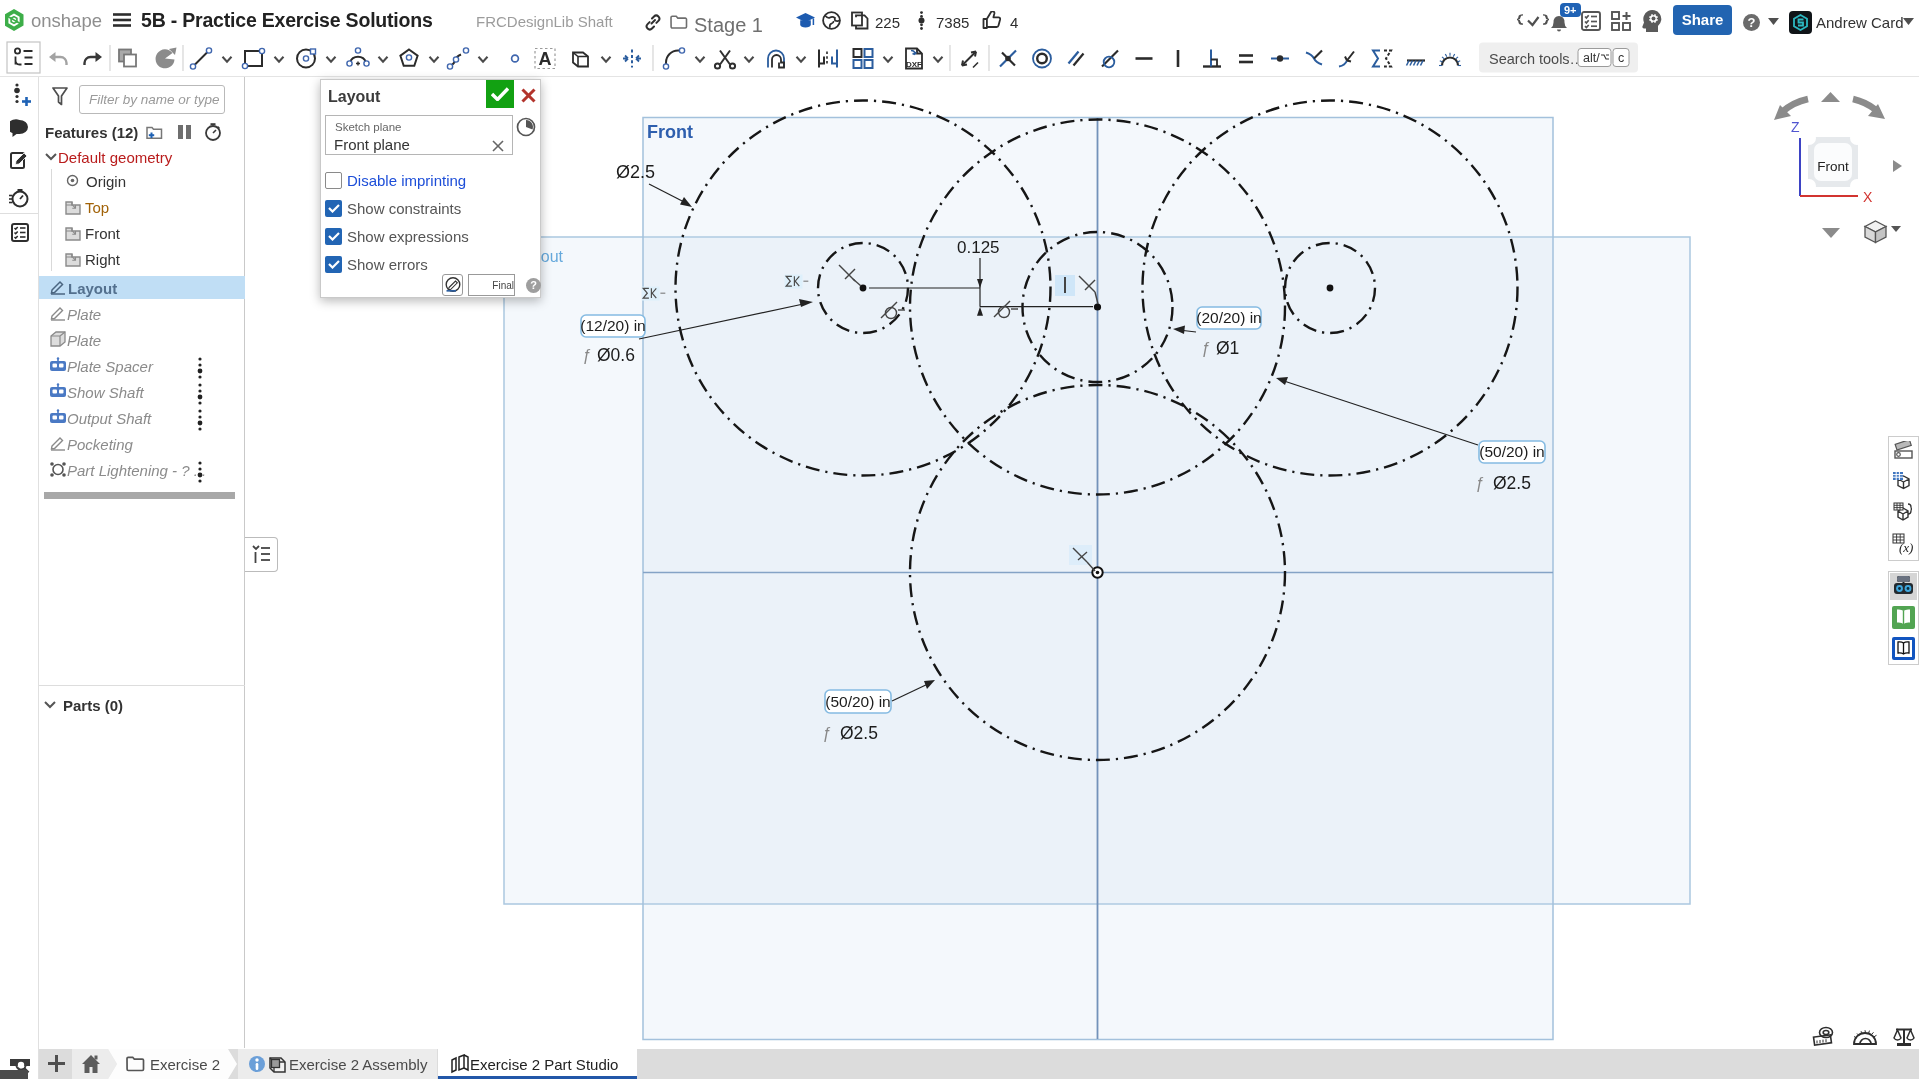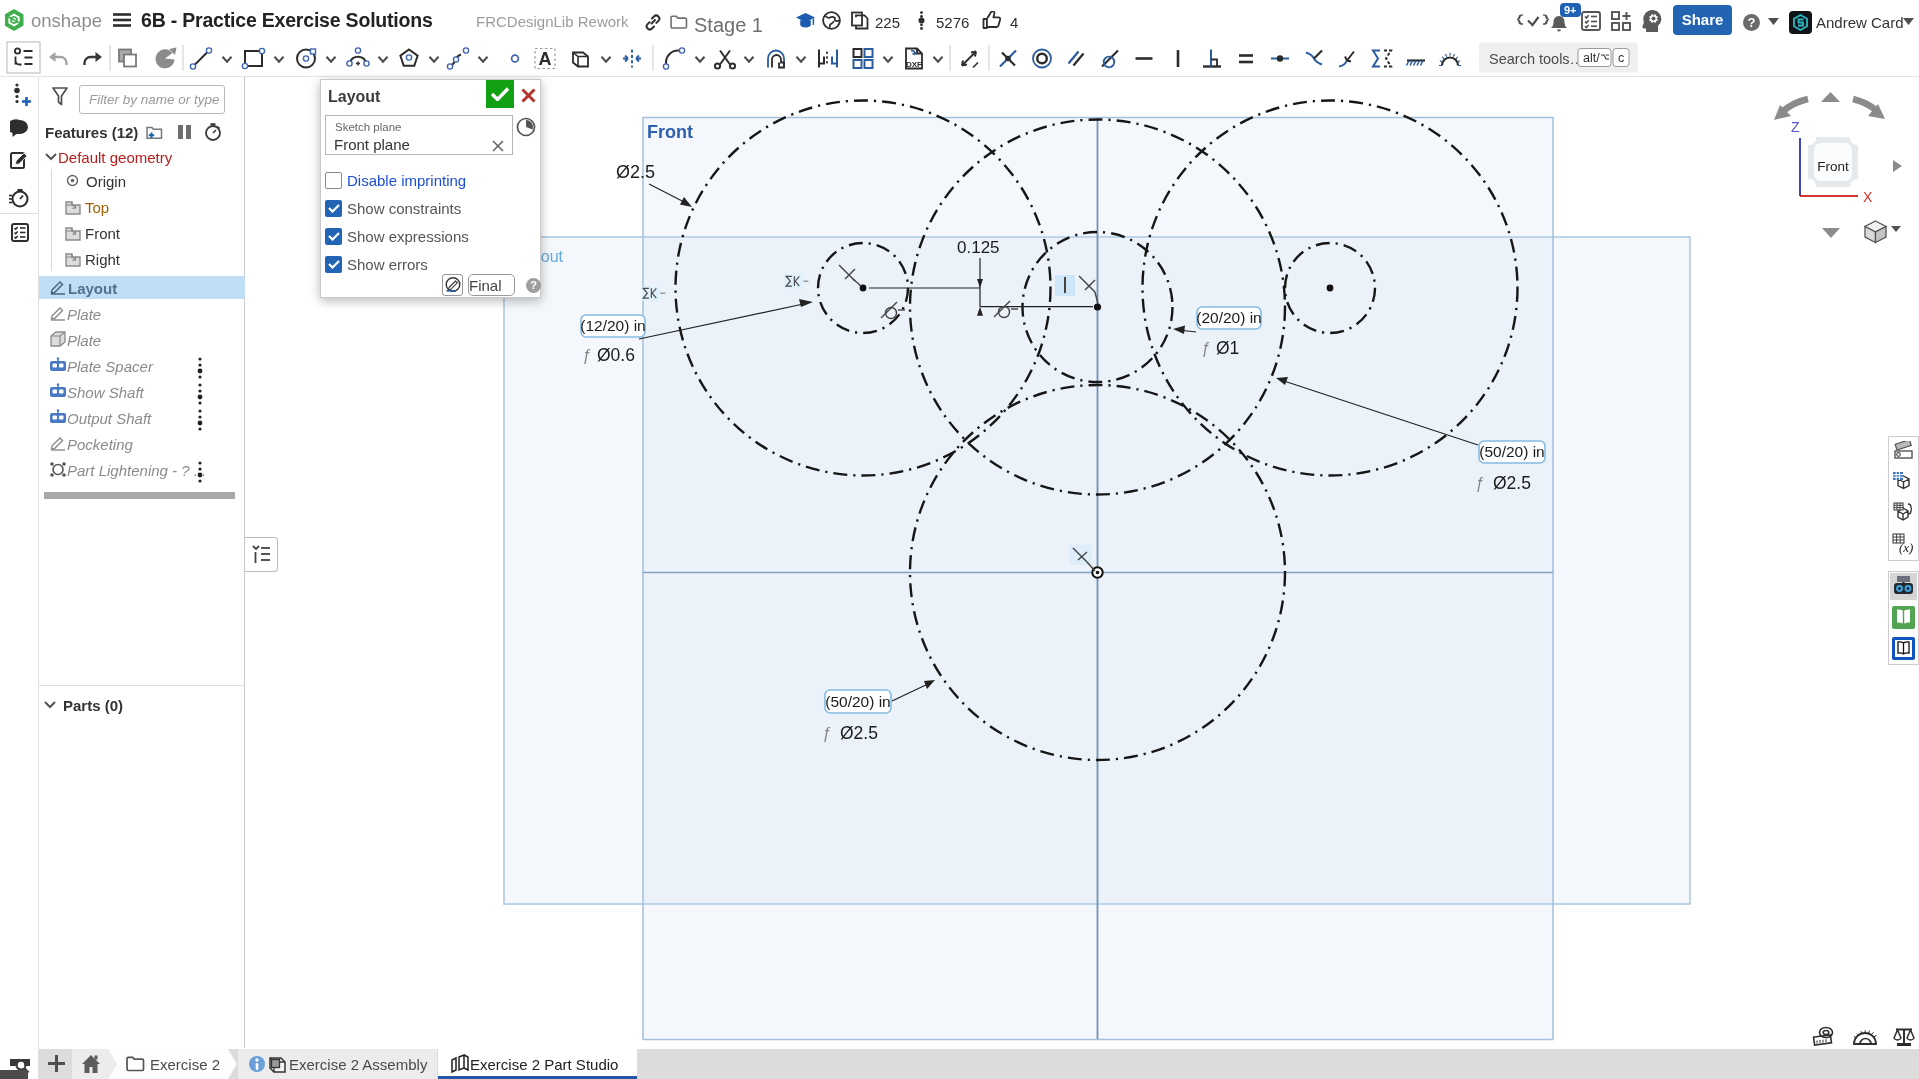--- a/index.html
+++ b/index.html
@@ -163,22 +163,22 @@
     <text x="26" y="20" font-size="18.5" fill="#8e8e8e" font-family="Liberation Sans">onshape</text>
   </svg>
 
   <svg class="abs" style="left:112px;top:12px" width="20" height="16">
       <g stroke="#2d2d2d" stroke-width="2.6">
         <line x1="1" y1="2.5" x2="19" y2="2.5"></line>
         <line x1="1" y1="8" x2="19" y2="8"></line>
         <line x1="1" y1="13.5" x2="19" y2="13.5"></line>
       </g>
     </svg>
-  <div class="abs" style="left:141px;top:9px;font-size:19.5px;font-weight:bold;color:#222;letter-spacing:-0.2px">6B - Practice Exercise Solutions</div>
-  <div class="abs" style="left:476px;top:13px;font-size:15px;color:#9c9c9c">FRCDesignLib Rework</div>
+  <div class="abs" style="left:141px;top:9px;font-size:19.5px;font-weight:bold;color:#222;letter-spacing:-0.2px">5B - Practice Exercise Solutions</div>
+  <div class="abs" style="left:476px;top:13px;font-size:15px;color:#9c9c9c">FRCDesignLib Shaft</div>
 
   <svg class="abs" style="left:644px;top:14px" width="18" height="17" viewBox="0 0 18 17">
     <g stroke="#2f2f2f" stroke-width="2" fill="none" stroke-linecap="round">
       <path d="M7.5,9.5 L11,6"></path>
       <path d="M8,4.5 L10,2.5 a3.1,3.1 0 0 1 4.4,4.4 L12.4,8.9"></path>
       <path d="M10,12.5 L8,14.5 a3.1,3.1 0 0 1 -4.4,-4.4 L5.6,8.1"></path>
     </g>
   </svg>
 
   <svg class="abs" style="left:670px;top:15px" width="18" height="14" viewBox="0 0 18 14">
@@ -206,21 +206,21 @@
 
   <svg class="abs" style="left:917px;top:11px" width="9" height="19" viewBox="0 0 9 19">
     <g fill="#2e2e2e">
         <circle cx="4.5" cy="1.6" r="1.4"></circle>
         <circle cx="4.5" cy="5.4" r="1.4"></circle>
         <circle cx="4.5" cy="9.5" r="3"></circle>
         <circle cx="4.5" cy="13.8" r="1.4"></circle>
         <circle cx="4.5" cy="17.5" r="1.4"></circle>
       </g>
   </svg>
-  <div class="abs" style="left:936px;top:14px;font-size:15px;color:#2e2e2e">5276</div>
+  <div class="abs" style="left:936px;top:14px;font-size:15px;color:#2e2e2e">7385</div>
 
   <svg class="abs" style="left:982px;top:11px" width="20" height="19" viewBox="0 0 20 19">
     <path d="M1.5,8 h3.4 v9 h-3.4 z M4.9,16 h9.6 a2,2 0 0 0 2,-1.6 l1.6,-6 a1.7,1.7 0 0 0 -1.7,-2.1 h-5 l1,-3.8 a1.9,1.9 0 0 0 -3.5,-1.3 l-3.3,5.6 -1.7,1.6" fill="none" stroke="#2e2e2e" stroke-width="1.8" stroke-linejoin="round"></path>
   </svg>
   <div class="abs" style="left:1010px;top:14px;font-size:15px;color:#2e2e2e">4</div>
 
   <svg class="abs" style="left:1517px;top:13px" width="32" height="17" viewBox="0 0 32 17">
     <g fill="none" stroke="#4f4f4f" stroke-width="2.2">
       <path d="M6,1 q-3.5,0 -3.5,3.5 q0,3 -2,4 q2,1 2,4 q0,3.5 3.5,3.5" transform="scale(1,0.62) translate(0,2)"></path>
       <path d="M26,1 q3.5,0 3.5,3.5 q0,3 2,4 q-2,1 -2,4 q0,3.5 -3.5,3.5" transform="scale(1,0.62) translate(0,2)"></path>
@@ -794,21 +794,21 @@
       </svg>
   </div>
   <div class="abs" style="left:26px;top:176px;font-size:15px;color:#555">Show errors</div>
   <div class="abs" style="left:121px;top:194px;width:21px;height:22px;border:1px solid #999;border-radius:3px">
     <svg class="abs" style="left:2px;top:2px" width="16" height="16" viewBox="0 0 16 16">
       <circle cx="8" cy="7.5" r="6.8" fill="none" stroke="#333" stroke-width="1.4"></circle>
       <path d="M4,10.5 l6.5,-6.5 1.8,1.8 -6.5,6.5 -2.2,0.4 z" fill="#fff" stroke="#333" stroke-width="1.1"></path>
       <line x1="1.5" y1="13.8" x2="11" y2="13.8" stroke="#2b5d9e" stroke-width="1.7"></line>
     </svg>
   </div>
-  <div class="abs" style="left:147px;top:194px;width:47px;height:22px;border:1px solid #999;border-radius:5px;font-size:15px;color:#444;text-align:left;line-height:21px">Final</div>
+  <div class="abs" style="left:147px;top:194px;width:47px;height:22px;border:1px solid #999;border-radius:0;font-size:10px;color:#444;text-align:right;line-height:21px">Final</div>
   <div class="abs" style="left:205px;top:198px;width:15px;height:15px;background:#9e9e9e;border-radius:50%;color:#fff;font-size:11px;font-weight:bold;text-align:center;line-height:15px">?</div>
 </div>
 <div id="viewcube" class="abs" style="left:1750px;top:85px;width:169px;height:165px">
 <svg width="169" height="165" viewBox="0 0 169 165">
   <polygon points="71,17 90,17 80.5,7" fill="#8b8b8b"></polygon>
   <path d="M58,14 A58,58 0 0 0 32,27" fill="none" stroke="#8b8b8b" stroke-width="6.5"></path>
   <polygon points="24,35 41,31 30,20" fill="#8b8b8b"></polygon>
   <path d="M103,14 A58,58 0 0 1 126,25" fill="none" stroke="#8b8b8b" stroke-width="6.5"></path>
   <polygon points="135,34 118,31 128,19" fill="#8b8b8b"></polygon>
   <rect x="58" y="52" width="50" height="50" rx="6" fill="#e6e9ec"></rect>

